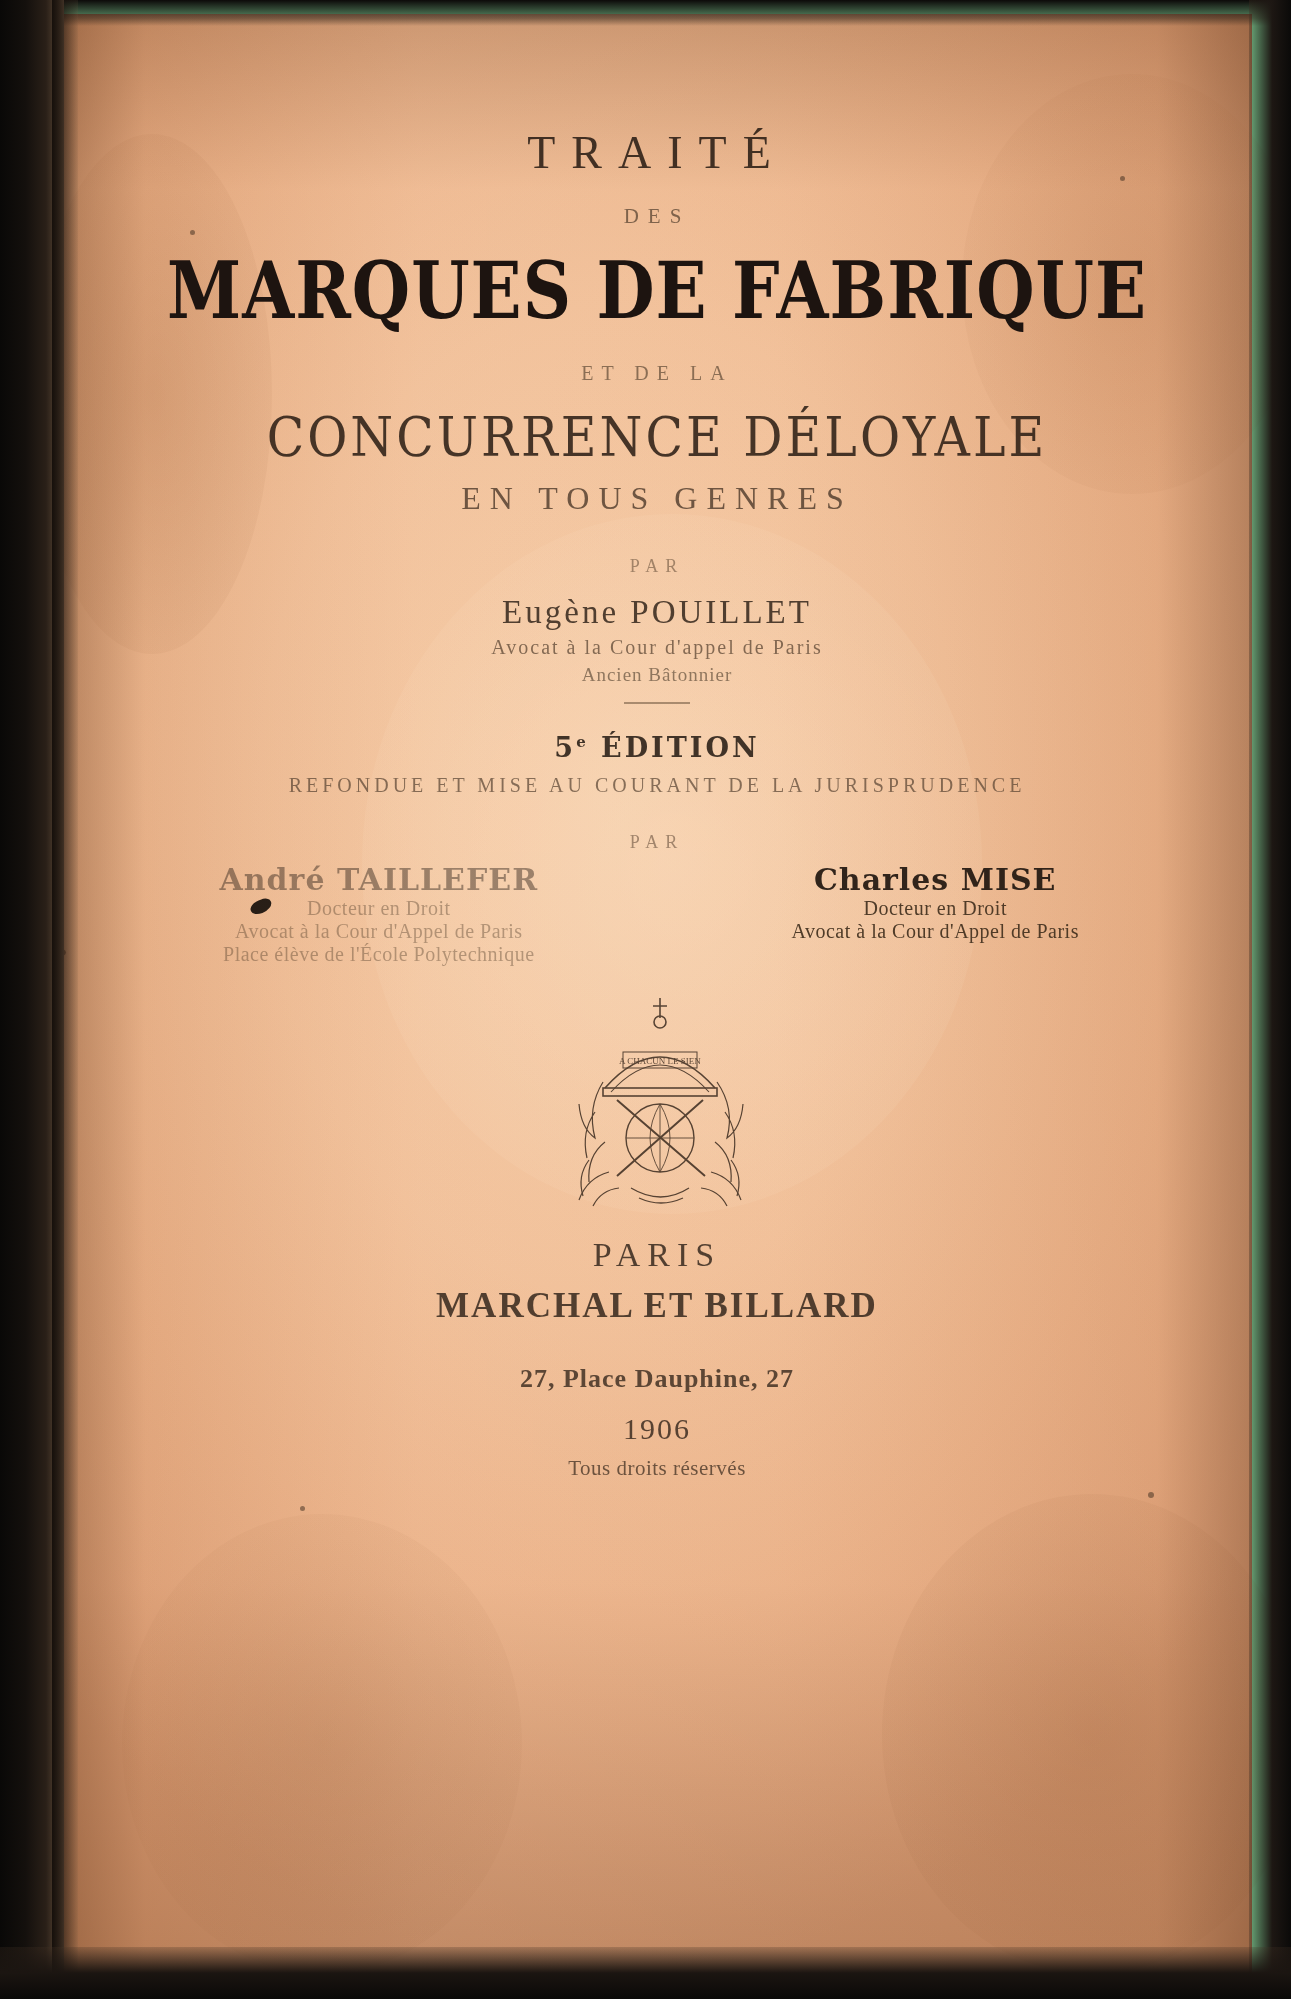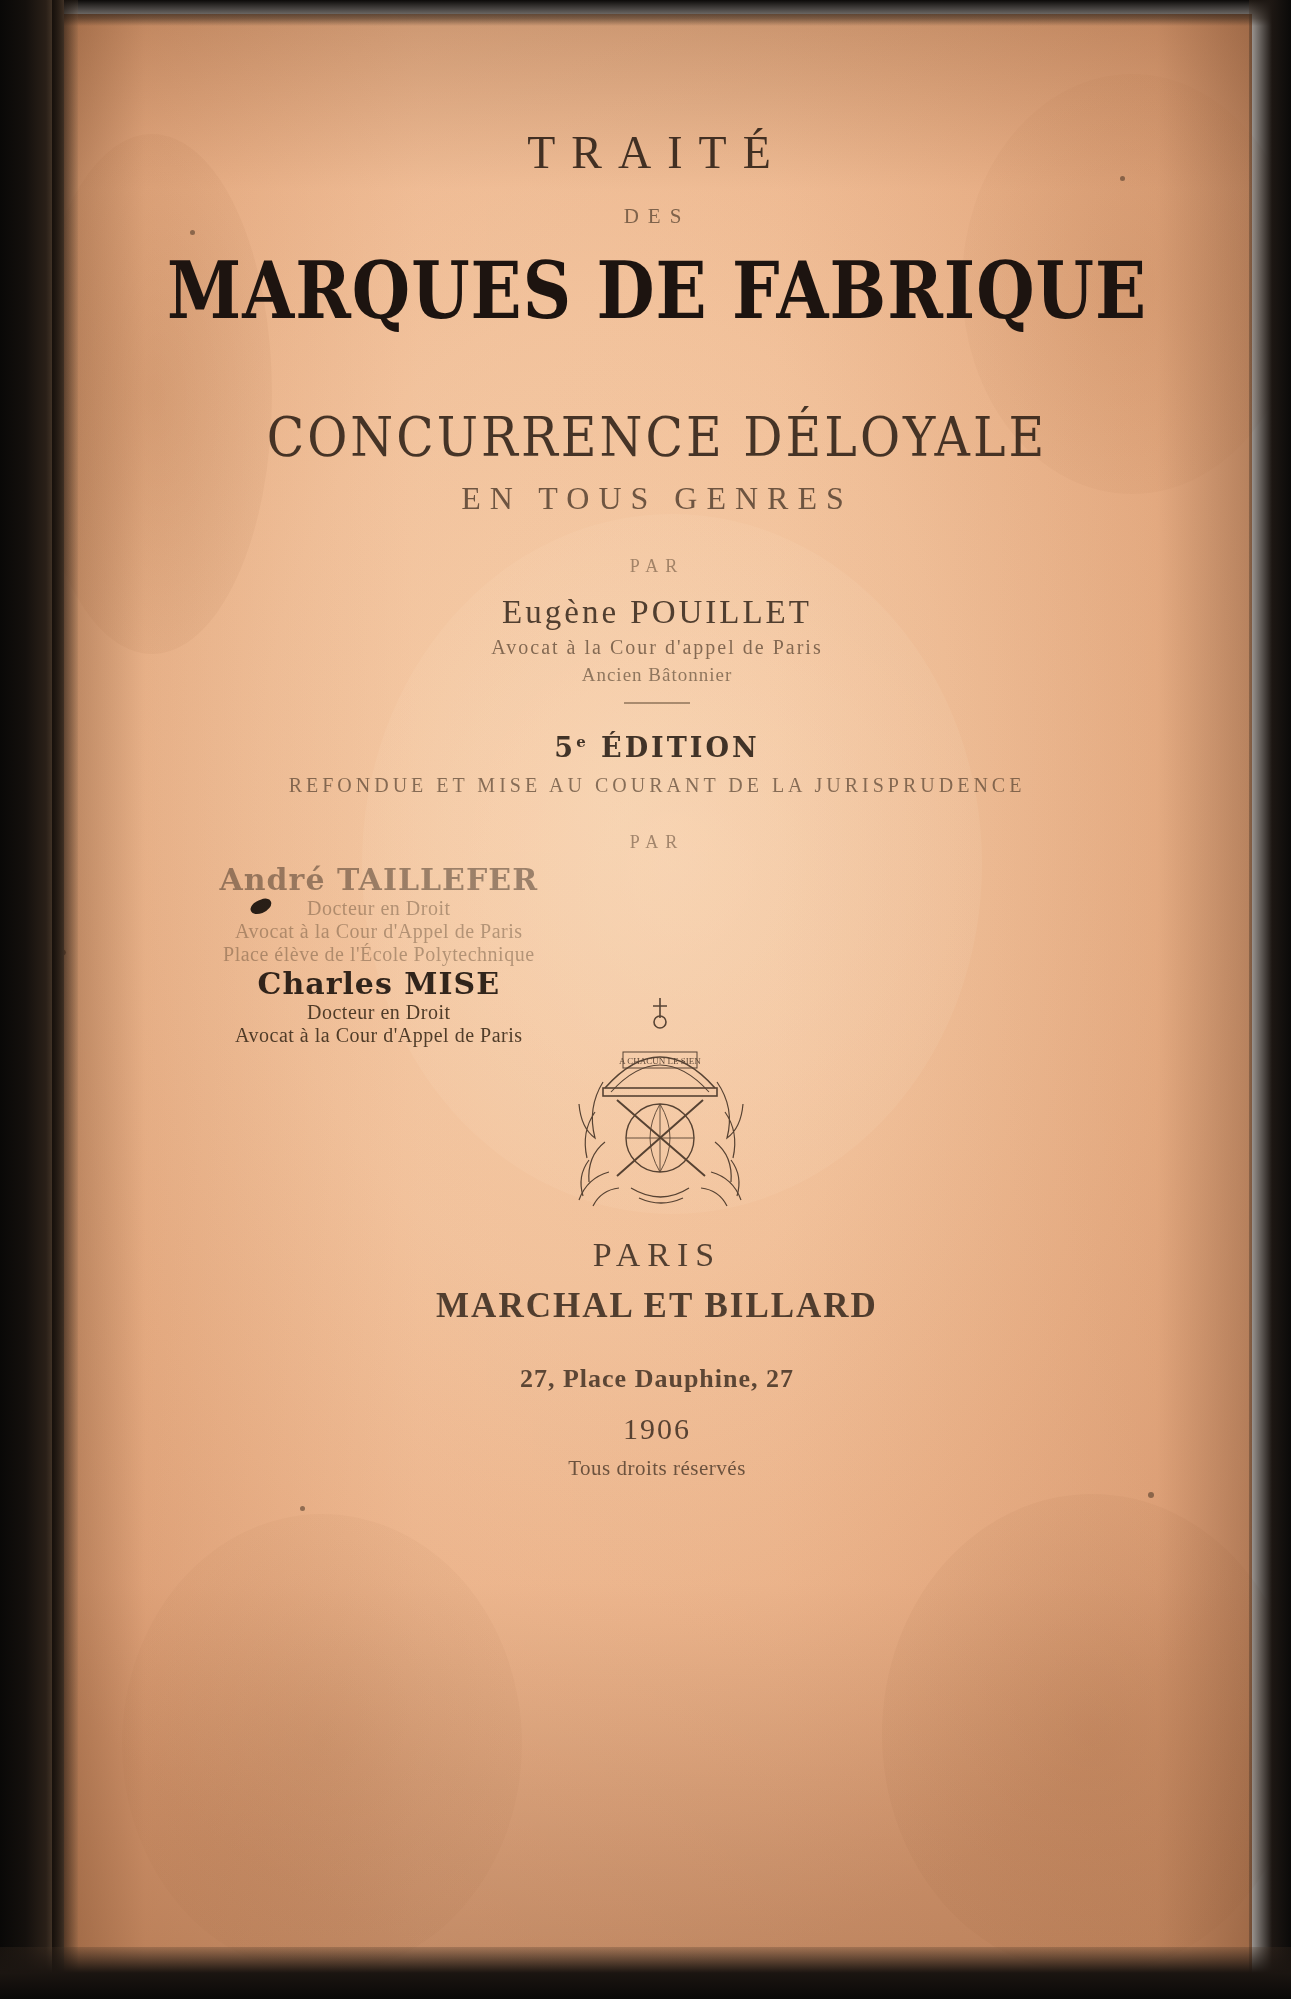--- a/index.html
+++ b/index.html
@@ -12,21 +12,21 @@
     height: 1999px;
     overflow: hidden;
     font-family: "Liberation Serif", serif;
   }
 
   
   .scan {
     position: relative;
     width: 1291px;
     height: 1999px;
-    background: #e5e5e5;
+    background: #86efac;
     overflow: hidden;
   }
 
   
   .spine {
     position: absolute;
     left: 0; top: 0;
     width: 64px; height: 100%;
     background: linear-gradient(to right, #090807 0%, #14100d 40%, #2a2018 72%, #6b5440 100%);
     z-index: 6;
@@ -186,21 +186,20 @@
   .t-par2 {
     position: absolute; top: 818px; left: 0; right: 0;
     font-size: 18px; letter-spacing: 7px;
     color: #5d4634; opacity: 0.55;
   }
 
   .coauthors {
     position: absolute; top: 848px; left: 60px; right: 60px;
     display: flex;
     justify-content: space-between;
-    flex-direction: column;
   }
   .coauthor { width: 48%; }
   .coauthor .name {
     font-size: 30px; font-weight: bold; letter-spacing: 1px;
     font-family: "DejaVu Serif", serif;
     color: #211710;
   }
   .coauthor .sub {
     font-size: 20px; letter-spacing: 0.5px;
     color: #43311f; margin-top: 0;
@@ -280,20 +279,21 @@
     <div class="stain" style="left:820px;top:1480px;width:420px;height:480px;background:radial-gradient(ellipse at center, rgba(140,86,48,0.20), rgba(140,86,48,0));"></div>
     <div class="stain" style="left:60px;top:1500px;width:400px;height:460px;background:radial-gradient(ellipse at center, rgba(145,90,50,0.16), rgba(145,90,50,0));"></div>
     <div class="stain" style="left:300px;top:500px;width:620px;height:700px;background:radial-gradient(ellipse at center, rgba(255,236,212,0.28), rgba(255,236,212,0));"></div>
   </div>
 
   <div class="content">
 
     <div class="t-title">TRAITÉ</div>
     <div class="t-des">DES</div>
     <div class="t-marques">MARQUES DE FABRIQUE</div>
+    <div class="t-etdela">ET DE LA</div>
     <div class="t-concurrence">CONCURRENCE DÉLOYALE</div>
     <div class="t-entous">EN TOUS GENRES</div>
 
     <div class="t-par1">PAR</div>
     <div class="t-author">Eugène POUILLET</div>
     <div class="t-author-l1">Avocat à la Cour d'appel de Paris</div>
     <div class="t-author-l2">Ancien Bâtonnier</div>
 
     <div class="rule"></div>
 

